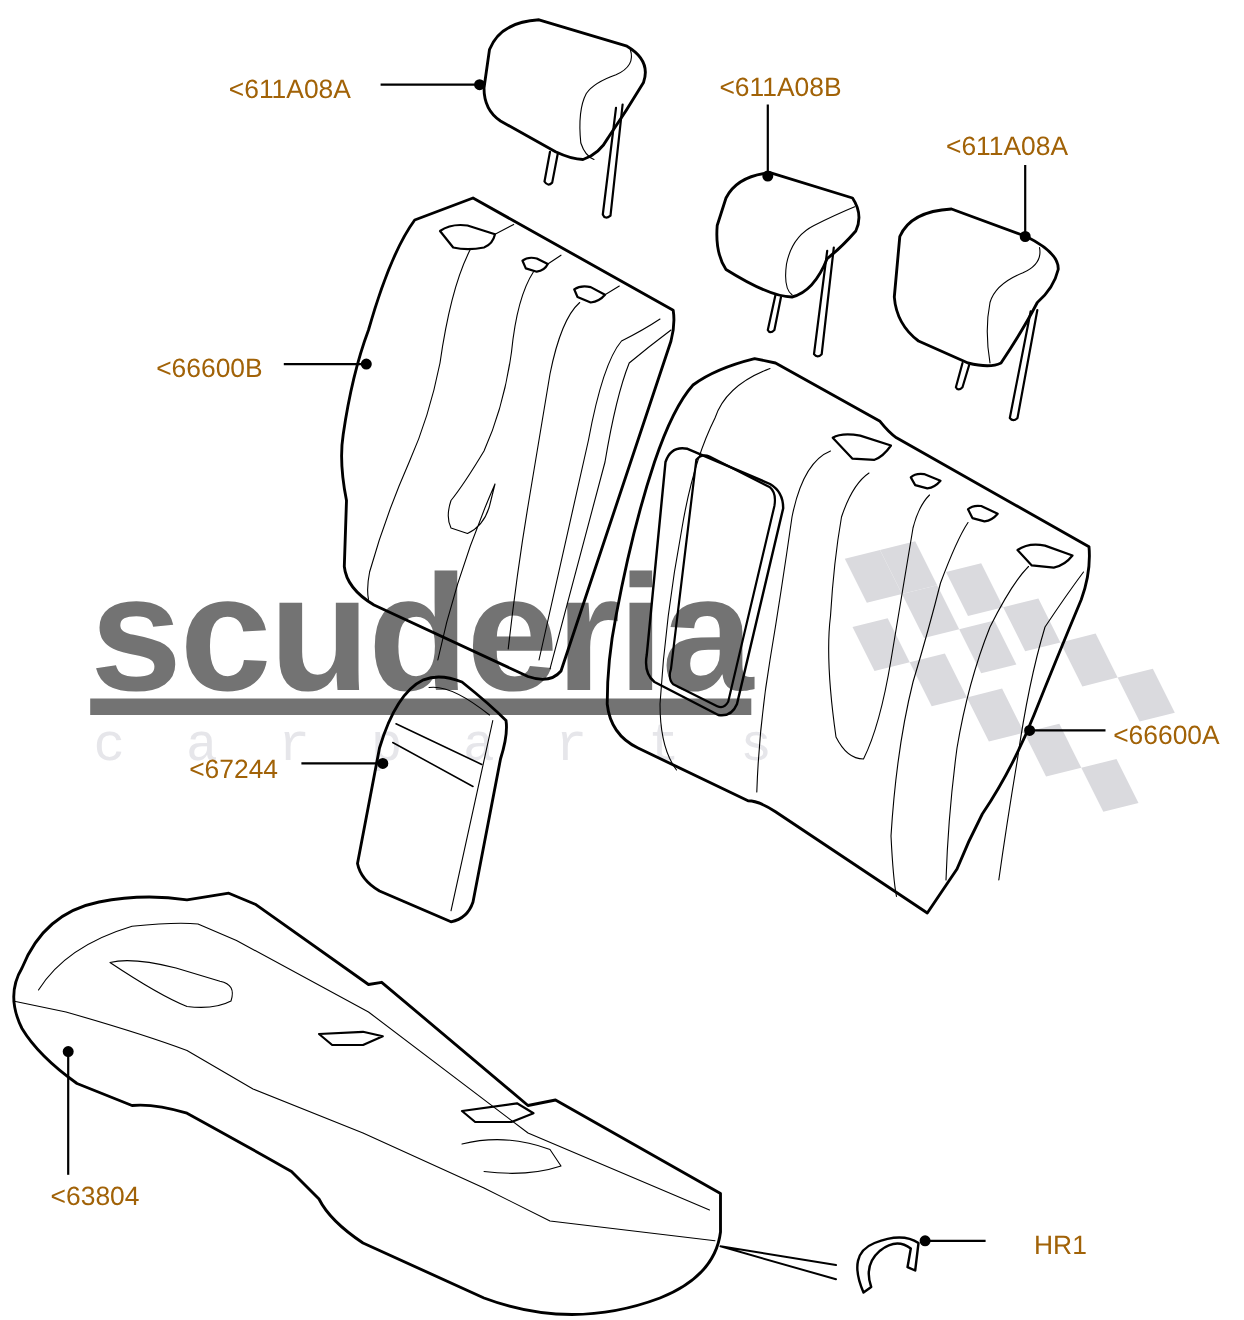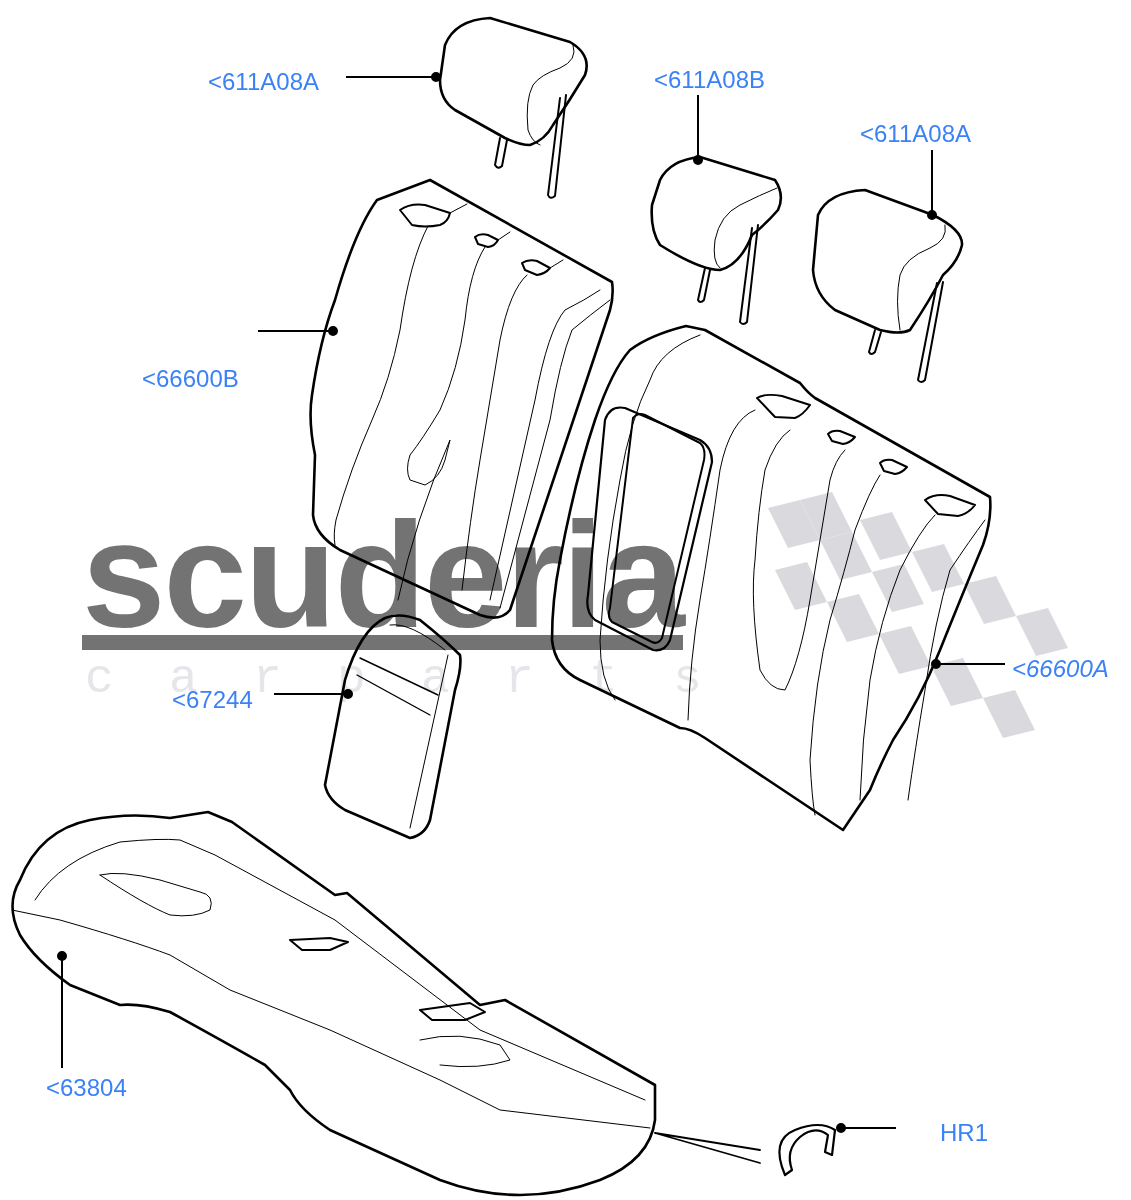--- a/index.html
+++ b/index.html
@@ -1,21 +1,21 @@
 <!DOCTYPE html>
 <html><head>
 <meta charset="utf-8">
 <style>
   html, body { margin:0; padding:0; background:#ffffff; }
   body { width:1131px; height:1200px; position:relative; overflow:hidden; font-family:"Liberation Sans", sans-serif; }
   .wm-main { position:absolute; left:82px; top:500px; font-size:150px; font-weight:bold; color:#737373; letter-spacing:-2px; line-height:1; font-family:"Liberation Sans", sans-serif;text-decoration:underline; }
   .wm-sub { position:absolute; left:85px; top:655px; font-size:48px; color:#e6e6ea; line-height:1; font-family:Liberation Mono, monospace; }
   .wm-sub span { display:inline-block; width:84px; }
   svg.art { position:absolute; left:0; top:0; }
-  .label { position:absolute; color:#3b82f6; font-size:24px; line-height:1; font-family:"Liberation Sans", sans-serif; white-space:nowrap; cursor:pointer; }
+  .label { position:absolute; color:#a16207; font-size:24px; line-height:1; font-family:"Liberation Sans", sans-serif; white-space:nowrap; cursor:pointer; }
 </style>
 </head>
 <body>
 
 <div class="wm-main">scuderia</div>
 <div class="wm-sub">
   <span>c</span><span>a</span><span>r</span><span>p</span><span>a</span><span>r</span><span>t</span><span>s</span>
 </div>
 
 <svg class="art" width="1131" height="1200" viewBox="0 0 1131 1200">
@@ -127,17 +127,17 @@
     <line x1="62" y1="956" x2="62" y2="1068"></line>
       <circle cx="62" cy="956" r="4"></circle>
     <line x1="841" y1="1128" x2="896" y2="1128"></line>
       <circle cx="841" cy="1128" r="4"></circle>
   </g>
 </svg>
 
 <div class="label" style="left:208px;top:70px;">&lt;611A08A</div>
 <div class="label" style="left:626px;top:68px;margin-left:28px;">&lt;611A08B</div>
 <div class="label" style="left:860px;top:122px;">&lt;611A08A</div>
-<div class="label" style="left:142px;top:324px;margin-top:43px;">&lt;66600B</div>
-<div class="label" style="left:1012px;top:657px;font-style:italic;">&lt;66600A</div>
+<div class="label" style="left:142px;top:324px;">&lt;66600B</div>
+<div class="label" style="left:1012px;top:657px;">&lt;66600A</div>
 <div class="label" style="left:172px;top:688px;">&lt;67244</div>
 <div class="label" style="left:8px;top:1076px;margin-left:38px;">&lt;63804</div>
 <div class="label" style="left:940px;top:1121px;">HR1</div>
 
 </body></html>

